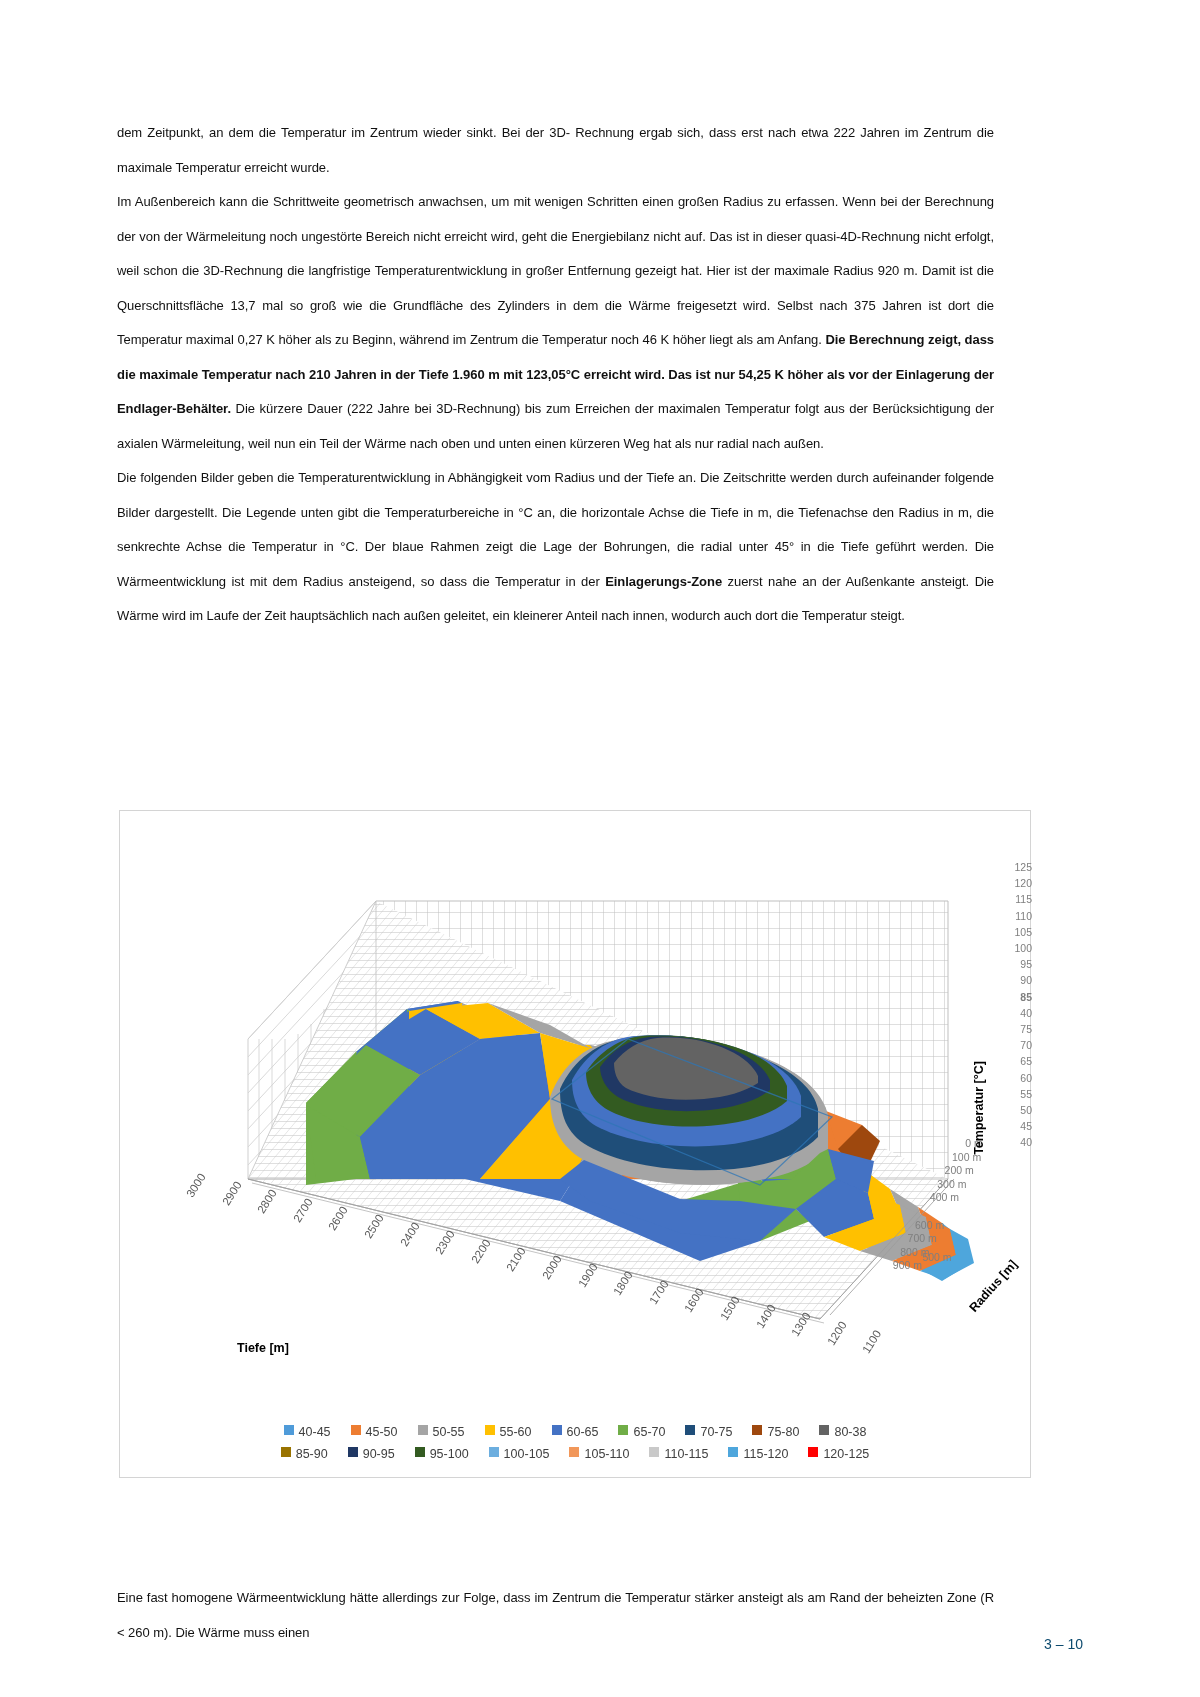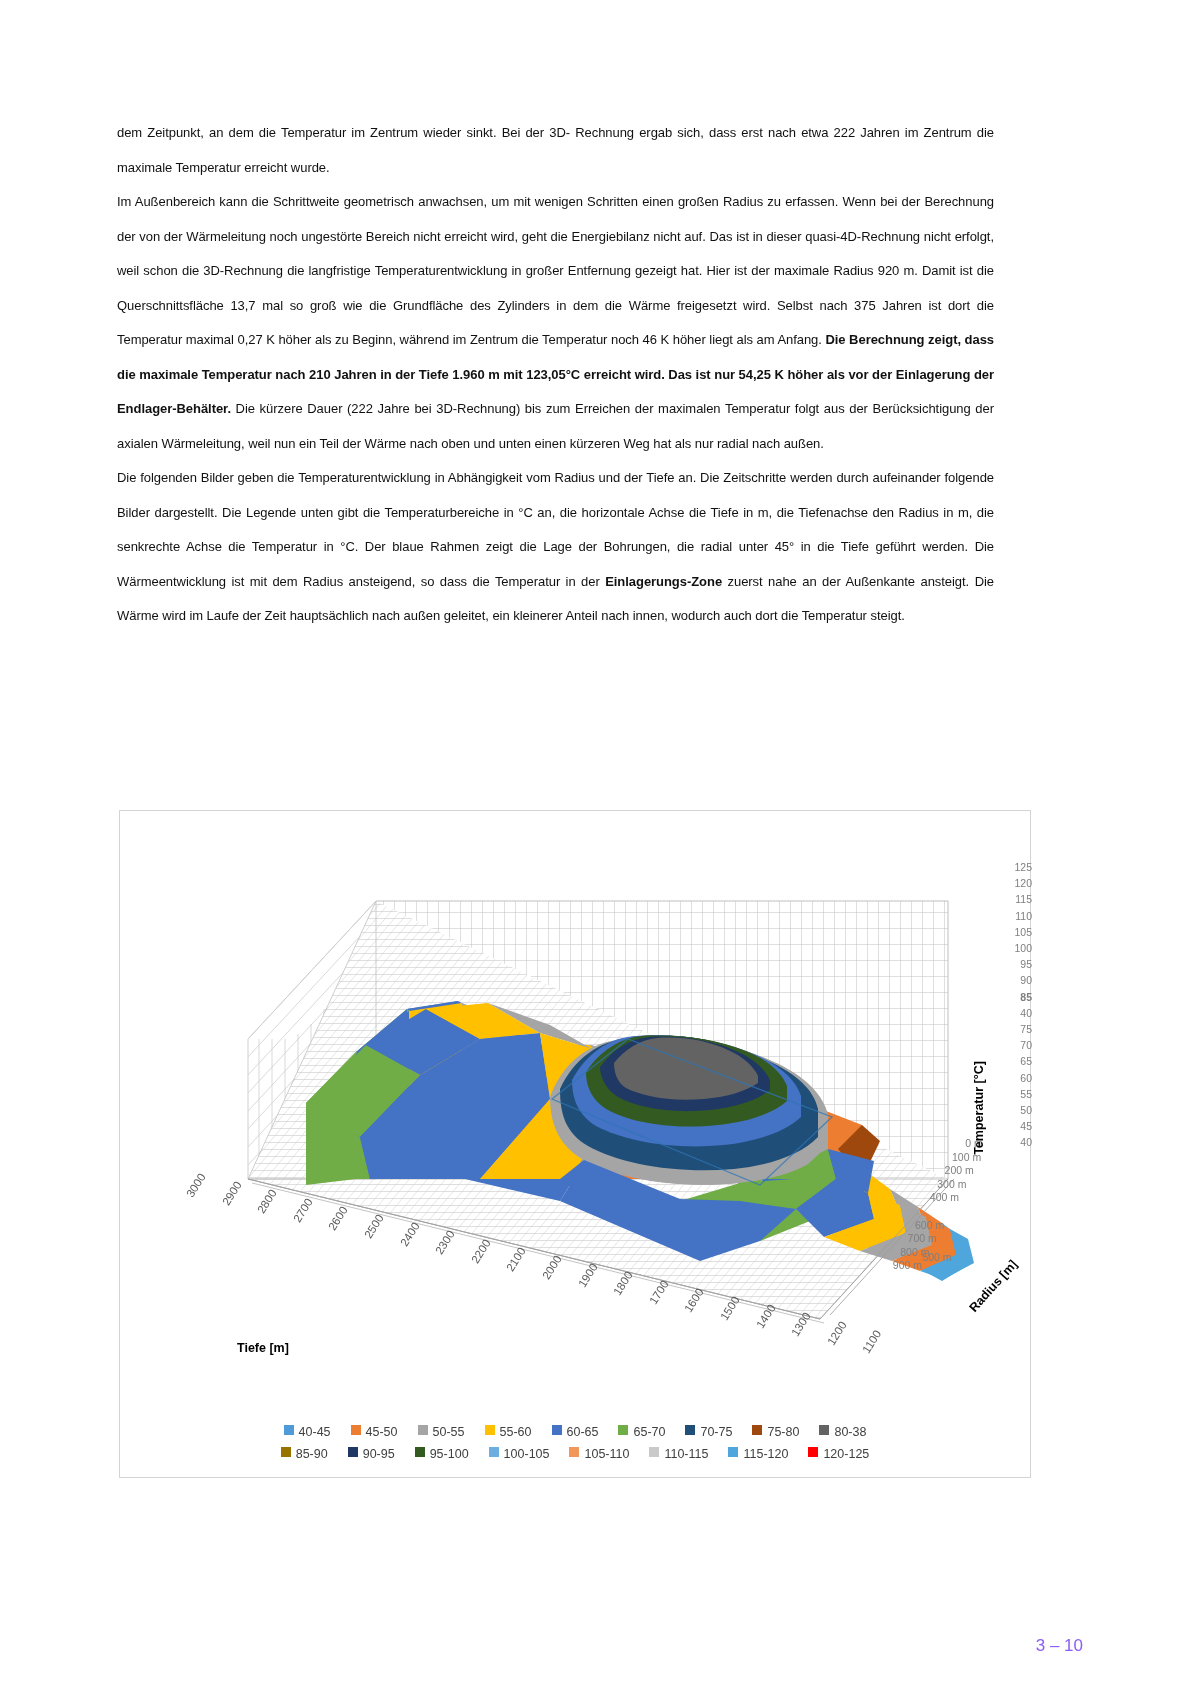--- a/index.html
+++ b/index.html
@@ -78,21 +78,21 @@
   }
   .legend-row { display:flex; align-items:center; }
   .legend-item { display:flex; align-items:flex-start; margin-right:20px; }
   .legend-row .legend-item:last-child { margin-right:0; }
   .swatch { width:10px; height:10px; margin-right:5px; display:inline-block; }
   .legend-label { font-size:12.5px; color:#404040; }
 
   
   #footer {
     position:absolute; right:117px; top:1636px;
-    font-size:17px; color:#8b5cf6;
+    font-size:14px; color:#0c4a6e;
   }
 </style>
 </head>
 <body>
 
 <div class="page">
 
   <div class="textblock" id="para-top">
     <p id="para-top-content"><span>dem Zeitpunkt, an dem die Temperatur im Zentrum wieder sinkt. Bei der 3D- Rechnung ergab sich, dass erst nach etwa 222 Jahren im Zentrum die maximale Temperatur erreicht wurde.</span><br><span>Im Außenbereich kann die Schrittweite geometrisch anwachsen, um mit wenigen Schritten einen großen Radius zu erfassen. Wenn bei der Berechnung der von der Wärmeleitung noch ungestörte Bereich nicht erreicht wird, geht die Energiebilanz nicht auf. Das ist in dieser quasi-4D-Rechnung nicht erfolgt, weil schon die 3D-Rechnung die langfristige Temperaturentwicklung in großer Entfernung gezeigt hat. Hier ist der maximale Radius 920 m. Damit ist die Querschnittsfläche 13,7 mal so groß wie die Grundfläche des Zylinders in dem die Wärme freigesetzt wird. Selbst nach 375 Jahren ist dort die Temperatur maximal 0,27 K höher als zu Beginn, während im Zentrum die Temperatur noch 46 K höher liegt als am Anfang. </span><span class="b">Die Berechnung zeigt, dass die maximale Temperatur nach 210 Jahren in der Tiefe 1.960 m mit 123,05°C erreicht wird. Das ist nur 54,25 K höher als vor der Einlagerung der Endlager-Behälter.</span><span> Die kürzere Dauer (222 Jahre bei 3D-Rechnung) bis zum Erreichen der maximalen Temperatur folgt aus der Berücksichtigung der axialen Wärmeleitung, weil nun ein Teil der Wärme nach oben und unten einen kürzeren Weg hat als nur radial nach außen.</span><br><span>Die folgenden Bilder geben die Temperaturentwicklung in Abhängigkeit vom Radius und der Tiefe an. Die Zeitschritte werden durch aufeinander folgende Bilder dargestellt. Die Legende unten gibt die Temperaturbereiche in °C an, die horizontale Achse die Tiefe in m, die Tiefenachse den Radius in m, die senkrechte Achse die Temperatur in °C. Der blaue Rahmen zeigt die Lage der Bohrungen, die radial unter 45° in die Tiefe geführt werden. Die Wärmeentwicklung ist mit dem Radius ansteigend, so dass die Temperatur in der </span><span class="b">Einlagerungs-Zone</span><span> zuerst nahe an der Außenkante ansteigt. Die Wärme wird im Laufe der Zeit hauptsächlich nach außen geleitet, ein kleinerer Anteil nach innen, wodurch auch dort die Temperatur steigt.</span></p>
   </div>
@@ -418,16 +418,19 @@
             <span class="legend-label">115-120</span>
           </div>
           <div class="legend-item">
             <span class="swatch" style="background: rgb(255, 0, 0);"></span>
             <span class="legend-label">120-125</span>
           </div>
         </div>
     </div>
   </div>
 
+  <div class="textblock" id="para-bottom">
+    <p>Eine fast homogene Wärmeentwicklung hätte allerdings zur Folge, dass im Zentrum die Temperatur stärker ansteigt als am Rand der beheizten Zone (R &lt; 260 m). Die Wärme muss einen</p>
+  </div>
 
   <div id="footer">3 – 10</div>
 
 </div>
 
 </body></html>

